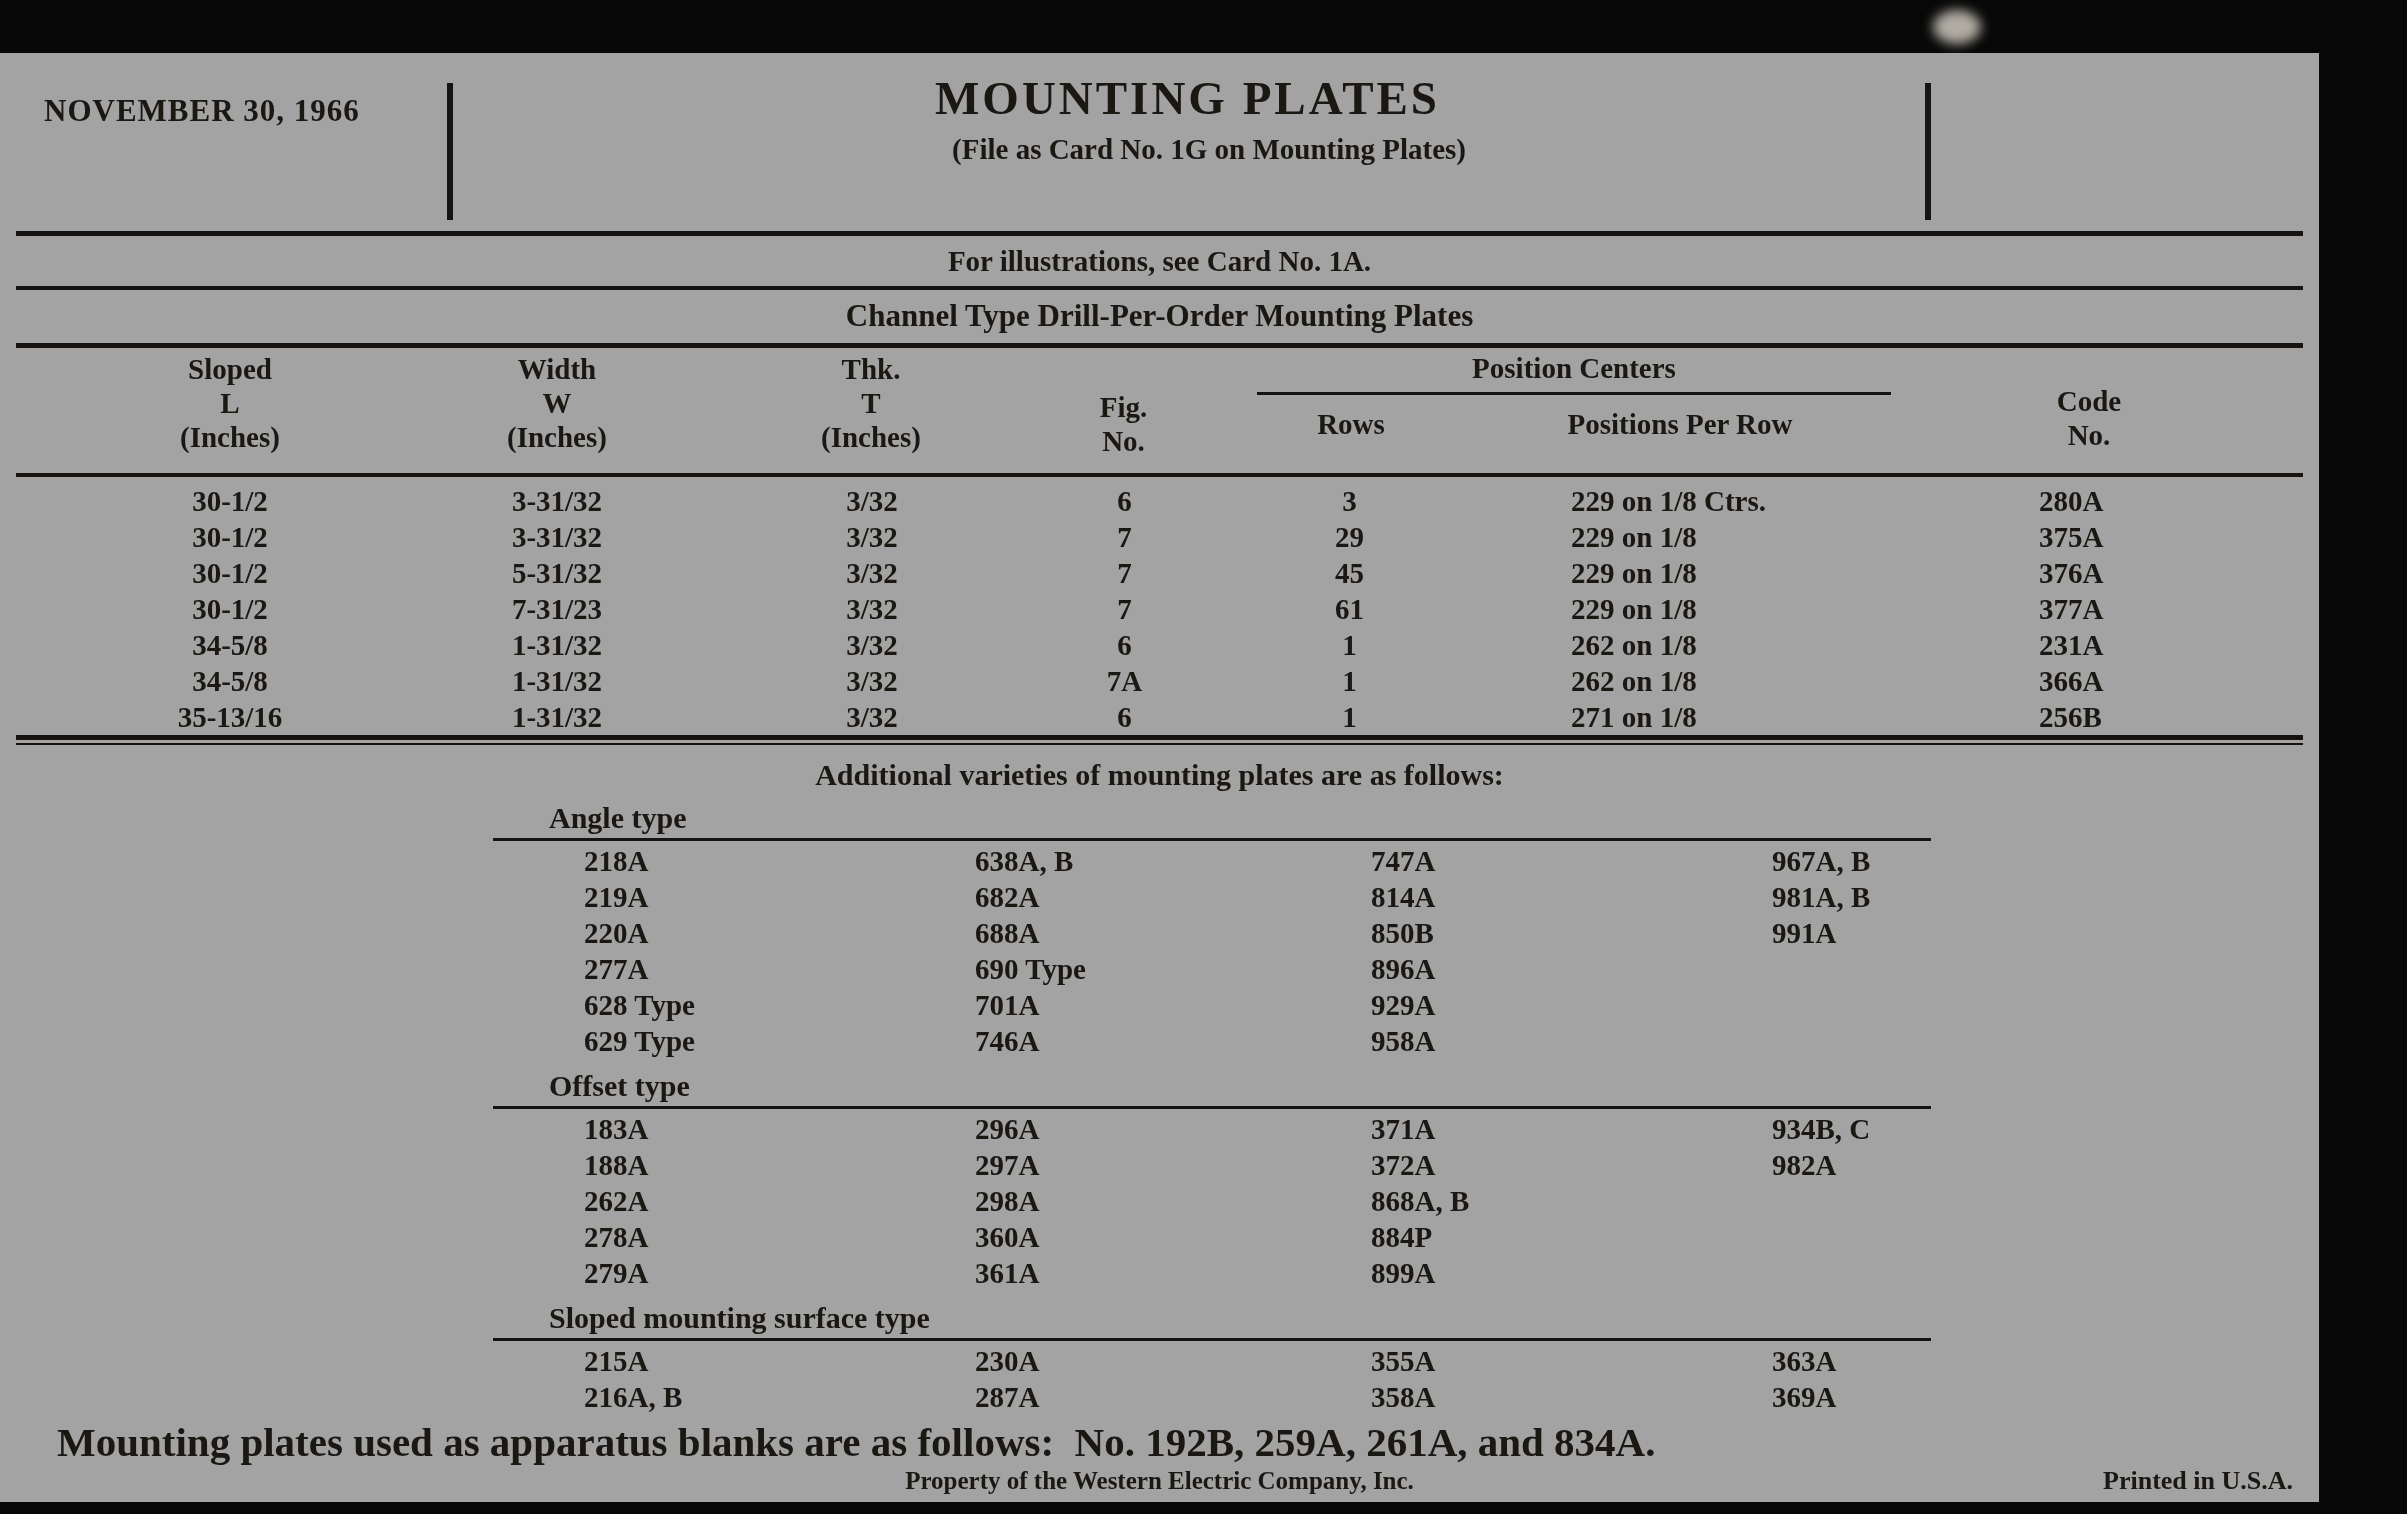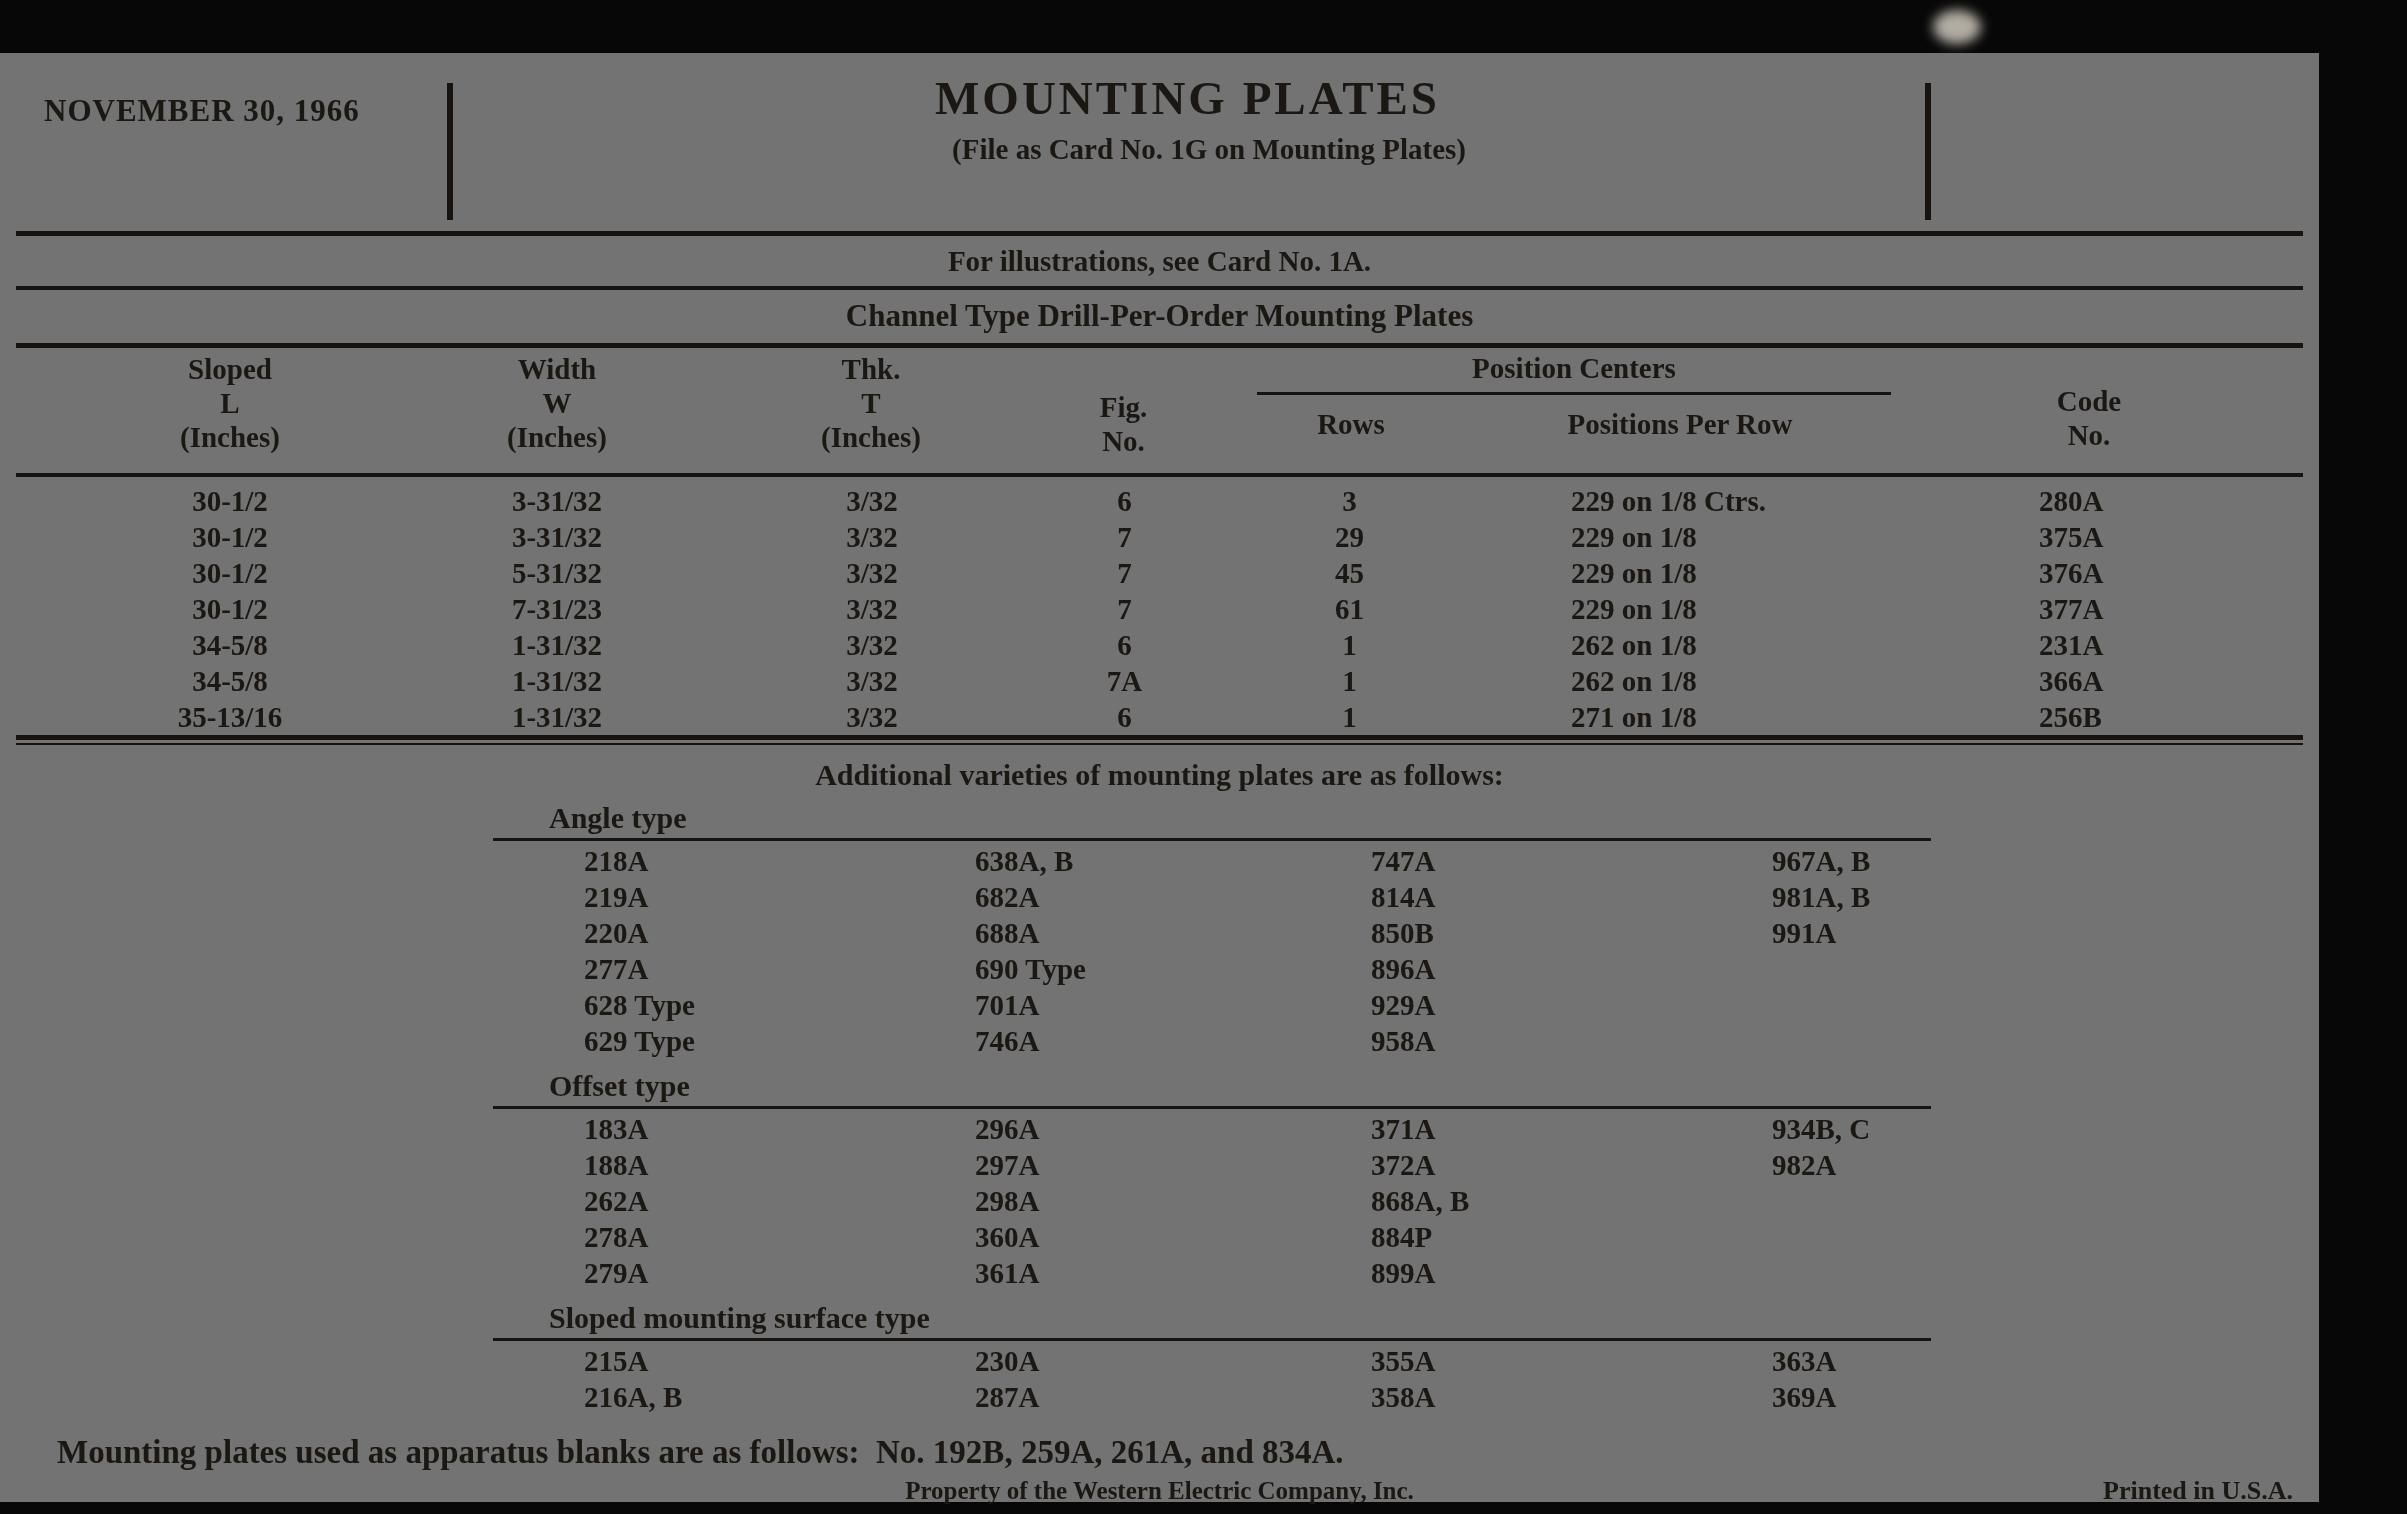--- a/index.html
+++ b/index.html
@@ -3,21 +3,21 @@
 <meta charset="utf-8">
 <style>
   * { margin:0; padding:0; box-sizing:border-box; }
   html,body { width:2408px; height:1515px; background:#070707; overflow:hidden; }
   body { font-family:"Liberation Serif","DejaVu Serif",serif; font-weight:700; color:#1b1713; }
 
   .scan-artifact { position:absolute; left:1933px; top:10px; width:48px; height:34px;
     background:#cfcabf; border-radius:50%; filter:blur(6px); opacity:.85; }
 
   .card { position:absolute; left:0; top:53px; width:2319px; height:1449px;
-    background:#737373; }
+    background:#a3a3a3; }
 
   
   .hdr { position:relative; height:178px; }
   .date { position:absolute; left:44px; top:40px; font-size:31px; letter-spacing:1px; }
   .vbar { position:absolute; top:30px; width:6px; height:137px; background:#171310; }
   .vbar.l { left:447px; } .vbar.r { left:1925px; }
   .title-block { position:absolute; left:447px; top:18px; width:1481px; text-align:center; }
   .title { font-size:47px; letter-spacing:3px; }
   .subtitle { font-size:29px; margin-top:8px;padding-left:43px; }
 
@@ -57,21 +57,21 @@
   .variety { }
   .variety.gap { margin-top:12px; }
   .vlabel { margin-left:549px; font-size:30px; line-height:34px; height:34px; }
   .vul { margin-left:493px; width:1438px; height:3px; background:#171310; margin-top:3px; margin-bottom:2px; }
   .vitems { position:relative; }
   .vitems.h6 { height:214px; } .vitems.h5 { height:178px; } .vitems.h2 { height:71px; }
   .vcol { position:absolute; top:0; font-size:29px; line-height:36px; white-space:nowrap; }
   .vcol.c1 { left:584px; } .vcol.c2 { left:975px; } .vcol.c3 { left:1371px; } .vcol.c4 { left:1772px; }
 
   
-  .apparatus { margin:20px 0 0 57px; font-size:33px; line-height:36px; white-space:pre-wrap; }
+  .apparatus { margin:10px 0 0 57px; font-size:41px; line-height:36px; white-space:pre-wrap; }
   .fline { position:relative; margin-top:6px; height:30px; }
   .property { text-align:center; font-size:25px; line-height:30px; }
   .printed { position:absolute; right:26px; top:0; font-size:26px; line-height:30px; }
 </style>
 </head>
 <body>
 
 <div class="scan-artifact"></div>
 
 <div class="card">

